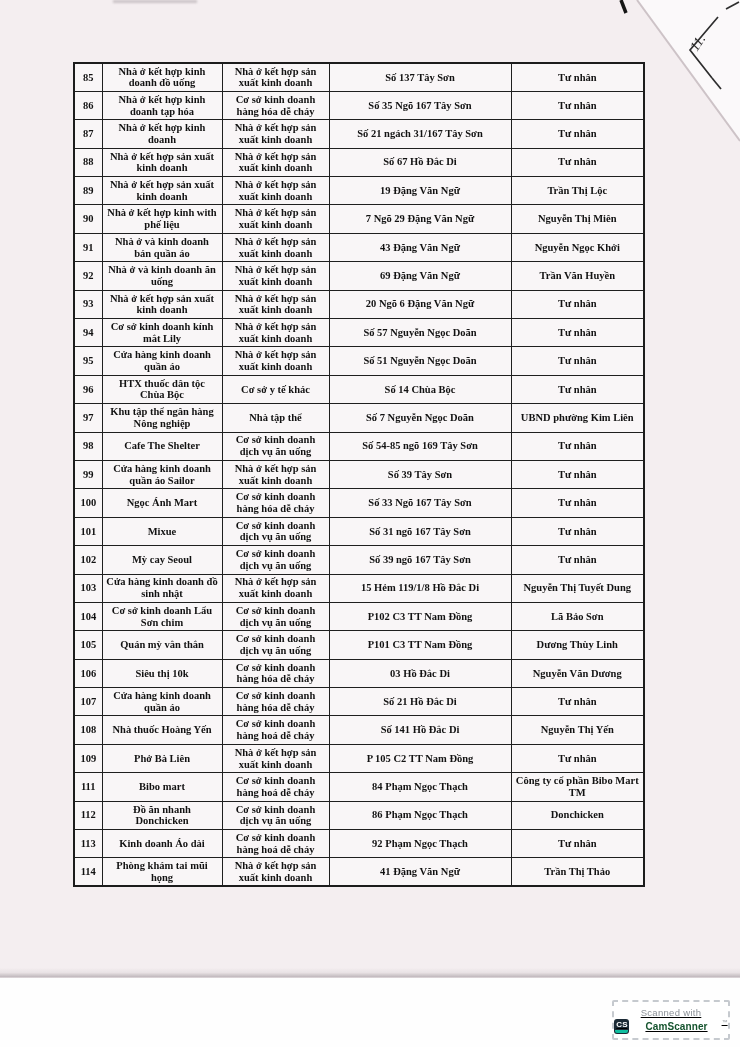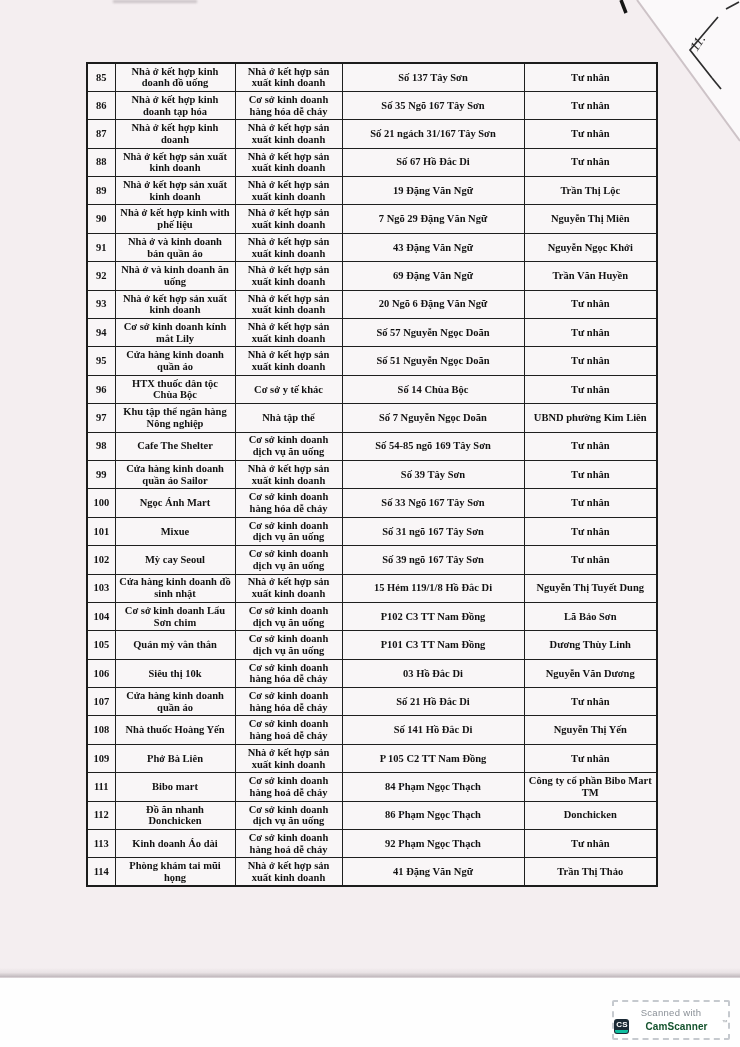--- a/index.html
+++ b/index.html
@@ -30,21 +30,21 @@
     position: absolute; left: 113px; top: 0;
     width: 84px; height: 3px;
     background: rgba(110,100,106,0.30);
     filter: blur(1px);
   }
   
   .fold-svg { position: absolute; right: 0; top: 0; }
 
   
   table.doc-table {
-    position: absolute; left: 86px; top: 62px;
+    position: absolute; left: 73px; top: 62px;
     width: 570px;
     border-collapse: collapse;
     table-layout: fixed;
     background: rgba(255,255,255,0.45);
     border: 2.5px solid #1c1c1c;
   }
   table.doc-table td {
     border: 1.6px solid #1f1f1f;
     font-size: 10.5px;
     font-weight: 600;
@@ -63,20 +63,21 @@
     position: absolute; left: 612px; top: 1000px;
     width: 118px; height: 40px;
     background: #ffffff;
     border: 2px dashed #c6cacf;
     border-radius: 2px;
     display: flex; flex-direction: column;
     align-items: center; justify-content: center;
     gap: 1px;
     font-family: "Liberation Sans", sans-serif;
     box-sizing: border-box;
+    text-decoration: underline;
   }
   .badge-line1 {
     font-size: 9.5px; color: #8a9097; letter-spacing: 0.3px;
   }
   .badge-line2 {
     display: flex; align-items: center; gap: 16px;
   }
   .cs-logo {
     width: 15px; height: 15px;
     background: #1b2a35;

